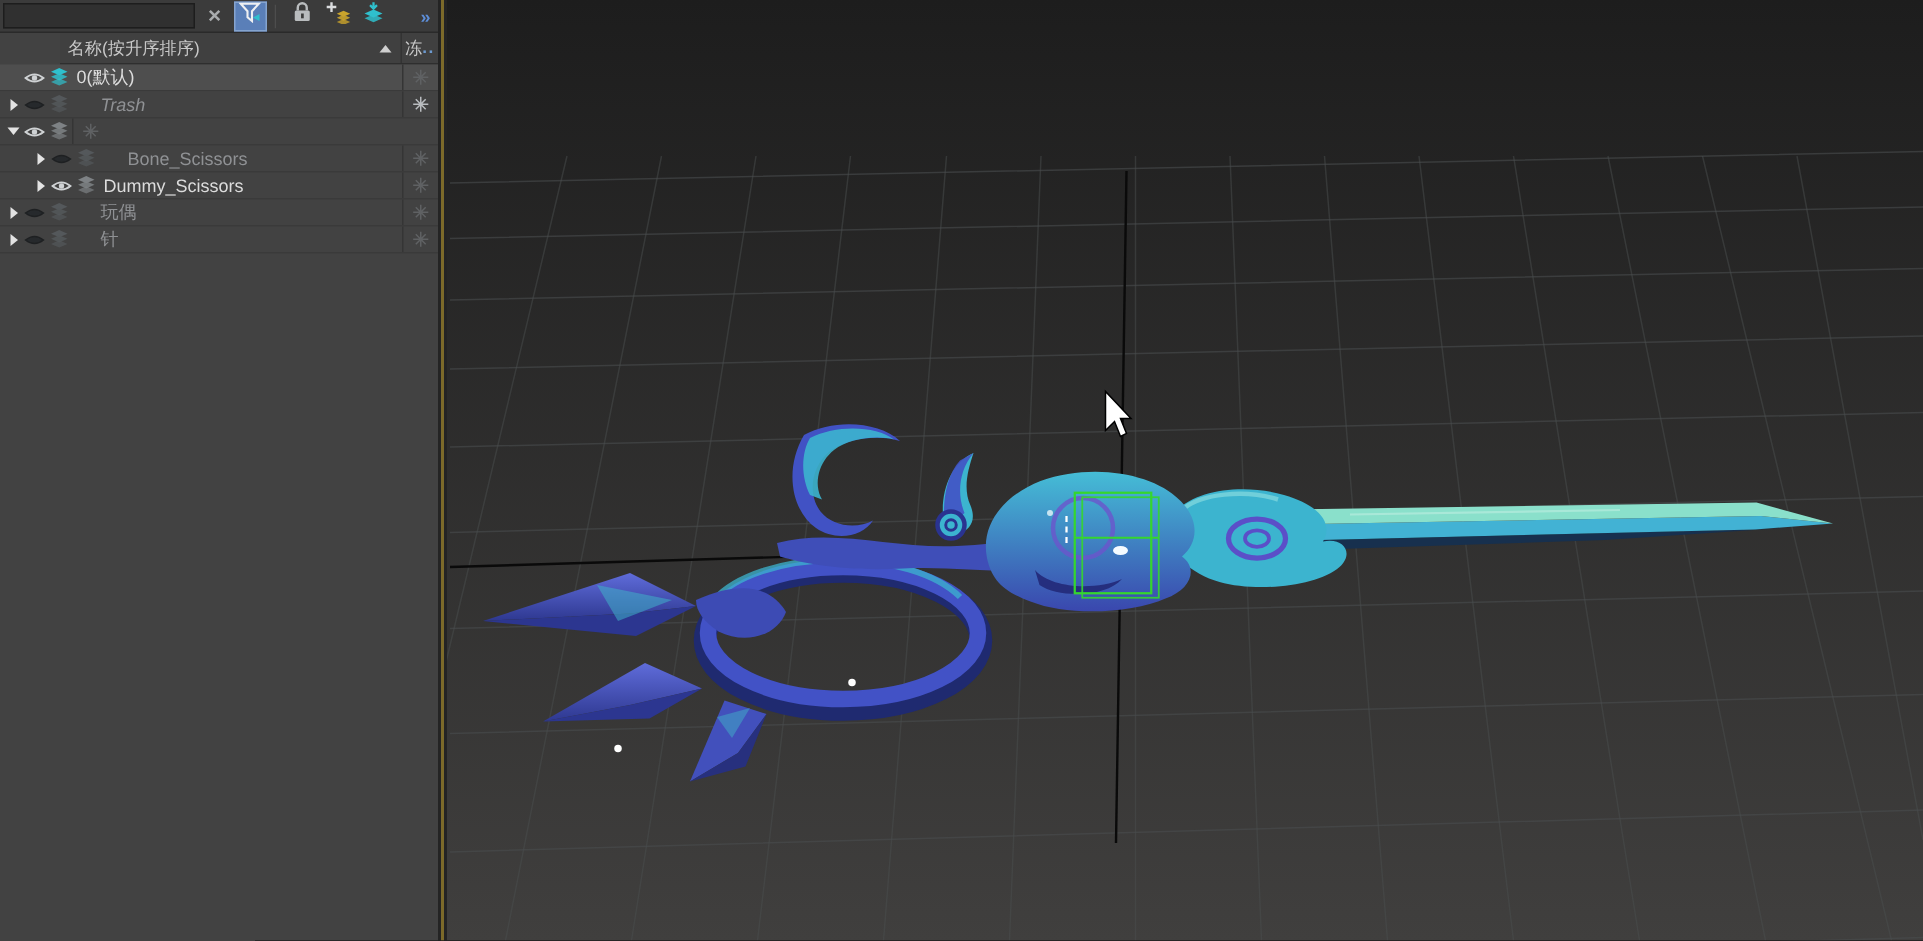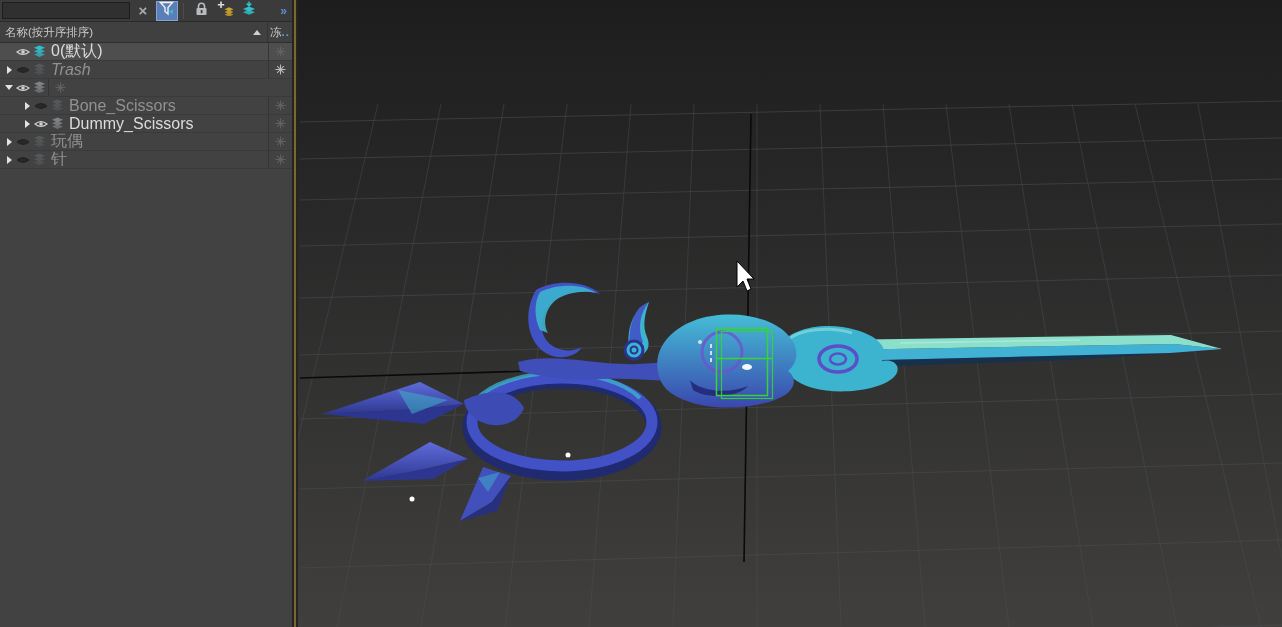--- a/index.html
+++ b/index.html
@@ -10,31 +10,31 @@
   
   .panel { width:292px; height:100%; background:#424242; display:flex; flex-direction:column; flex:none; }
   .toolbar { height:22px; background:#3b3b3b; display:flex; align-items:center; padding:0 2px; border-bottom:1px solid #2a2a2a; }
   .search { width:128px; height:17px; background:#303030; border:1px solid #1d1d1d; color:#ddd; font-size:11px; padding:0 4px; outline:none; }
   .tbtn { height:20px; min-width:22px; display:flex; align-items:center; justify-content:center; color:#b9bcbe; background:transparent; border:1px solid transparent; margin-left:2px; cursor:default; }
   .tbtn.clear { font-size:15px; font-weight:bold; color:#a9acae; width:18px; }
   .tbtn.active { background:#5a7fb8; border-color:#85a4cf; }
   .tsep { width:1px; height:16px; background:#2c2c2c; border-right:1px solid #4d4d4d; margin:0 4px 0 5px; }
   .more { margin-left:auto; margin-right:4px; color:#5d8ed8; font-size:12px; font-weight:bold; letter-spacing:-1px; }
 
-  .cols { height:21px; background:#404040; border-bottom:1px solid #2e2e2e; display:flex; align-items:center; color:#c8c8c8; font-size:11.5px; }
+  .cols { height:21px; background:#404040; border-bottom:1px solid #2e2e2e; display:flex; align-items:center; color:#c8c8c8; font-size:11.5px;margin-left:40px; }
   .col-name { flex:1; display:flex; align-items:center; padding-left:5px; height:100%; border-right:1px solid #333; }
   .sort-tri { width:0; height:0; border-left:4px solid transparent; border-right:4px solid transparent; border-bottom:5px solid #cfcfcf; margin-left:auto; margin-right:6px; }
   .col-frz { width:24px; display:flex; align-items:center; justify-content:flex-start; padding-left:2px; height:100%; white-space:nowrap; overflow:hidden; }
   .col-frz .ell { color:#6d9ad0; font-weight:bold; letter-spacing:1px; }
 
   .rows { flex:1; }
-  .row { height:18px; display:flex; align-items:center; border-bottom:1px solid #3a3a3a; font-size:16px; color:#dcdcdc; }
+  .row { height:18px; display:flex; align-items:center; border-bottom:1px solid #3a3a3a; font-size:12px; color:#dcdcdc; }
   .row.hl { background:#4e4e4e; }
   .row .nm { flex:1; overflow:hidden; white-space:nowrap; padding-left:3px; }
-  .row .nm.gray { color:#8f9194; }
+  .row .nm.gray { color:#8f9194;margin-left:16px; }
   .row .nm.it { font-style:italic; }
   .ind { flex:none; }
   .d0 { width:3px; } .d1 { width:21px; } .d2 { width:37px; }
   .arr { width:12px; flex:none; display:flex; align-items:center; justify-content:center; }
   .arr i { display:block; width:0; height:0; }
   .arr.r i { border-top:4px solid transparent; border-bottom:4px solid transparent; border-left:5px solid #e3e3e3; }
   .arr.d i { border-left:4px solid transparent; border-right:4px solid transparent; border-top:5px solid #e3e3e3; }
   .eye { width:16px; flex:none; display:flex; align-items:center; justify-content:center; }
   .lyr { width:17px; flex:none; display:flex; align-items:center; justify-content:center; }
   .lyr.teal { color:#2fc0cd; } .lyr.gray { color:#7e8285; } .lyr.dark { color:#54585b; }

